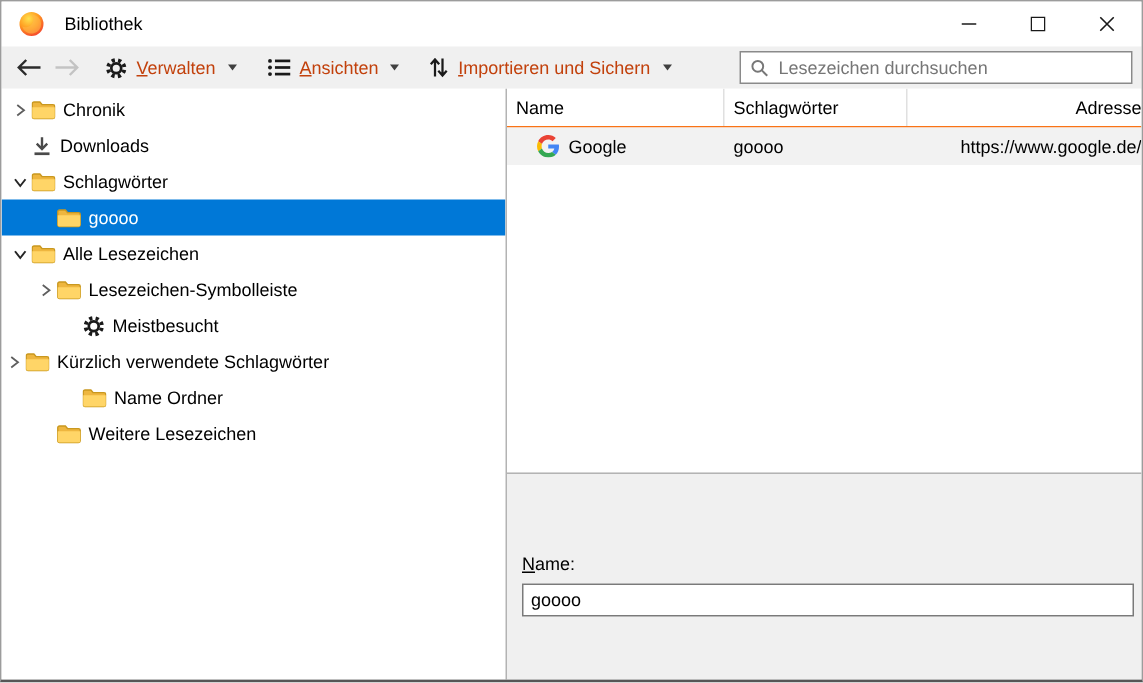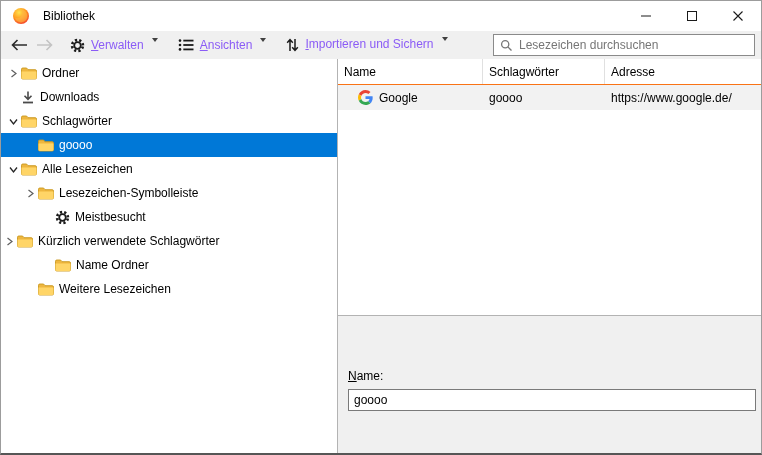--- a/index.html
+++ b/index.html
@@ -17,22 +17,22 @@
   .app-icon{ margin:0 13px 0 11px; display:flex; }
   .title{ font-size:12px; color:#000; }
   .win-controls{ margin-left:auto; display:flex; height:100%; }
   .win-btn{ width:46px; height:100%; display:flex; align-items:center; justify-content:center;
             background:transparent; border:none; cursor:default; }
 
   
   .toolbar{ flex:0 0 28px; background:#f0f0f0; display:flex; align-items:center;
             padding:0 6px; position:relative; }
   .nav-btn{ background:transparent; border:none; padding:2px 4px; display:flex; align-items:center; }
-  .menu-btn{ background:transparent; border:none; display:flex; gap:6px;
-             padding:3px 7px; font:inherit; color:#8b5cf6; margin-left:6px; }
+  .menu-btn{ background:transparent; border:none; display:flex; align-items:center; gap:6px;
+             padding:3px 7px; font:inherit; color:#c2410c; margin-left:6px; }
   .menu-btn .ic{ display:flex; }
   .caret{ width:0; height:0; border-left:3.5px solid transparent; border-right:3.5px solid transparent;
           border-top:4px solid #404040; margin-left:2px; }
   .search{ position:absolute; right:6px; top:3px; width:262px; height:22px;
            border:1px solid #8a8a8a; background:#fff; display:flex; align-items:center; padding:0 6px; }
   .search .ic{ display:flex; margin-right:6px; }
   .search input{ flex:1; border:none; outline:none; font:inherit; font-size:12px; color:#737373;
                  background:transparent; min-width:0; }
   .search input::placeholder{ color:#767676; opacity:1; }
 
@@ -49,21 +49,21 @@
   .tree-row .ic{ display:flex; margin-right:5px; }
   .tree-row .lbl{ padding-right:6px; }
 
   
   .list{ flex:1; background:#fff; overflow:hidden; display:flex; flex-direction:column; }
   .list-header{ display:flex; flex:0 0 26px; align-items:stretch; border-bottom:1px solid #f97316; }
   .hcell{ display:flex; align-items:center; padding-left:6px; }
   .hcell:not(:last-child){ border-right:1px solid #e0e0e0; }
   .col-0{ width:145px; flex:0 0 145px; }
   .col-1{ width:122px; flex:0 0 122px; }
-  .col-2{ flex:1; }
+  .col-2{ flex:1;justify-content:flex-end; }
   .list-row{ display:flex; height:25px; align-items:stretch; background:#f2f2f2; }
   .cell{ display:flex; align-items:center; padding-left:6px; overflow:hidden; white-space:nowrap; }
   .cell.name{ padding-left:20px; }
   .cell .ic{ display:flex; margin-right:6px; }
 
   
   .details{ flex:0 0 138px; background:#f0f0f0; border-top:1px solid #b3b3b3;
             padding:9px 5px 0 10px; }
   .details label{ display:inline-block; margin-bottom:6px; color:#000;margin-top:44px; }
   .details input{ display:block; width:100%; height:22px; border:1px solid #7a7a7a;
@@ -189,21 +189,21 @@
             <svg width="9" height="9" viewBox="0 0 9 9">
               <path d="M2.5 1 L7 4.5 L2.5 8" fill="none" stroke="#5f5f5f" stroke-width="1.2"></path>
             </svg>
           </span>
           <span class="ic">
             <svg width="16" height="13" viewBox="0 0 16 13">
               <path d="M0.5 2.2 C0.5 1.5 1 1 1.7 1 H5.6 L7 2.7 H14.3 C15 2.7 15.5 3.2 15.5 3.9 V10.8 C15.5 11.5 15 12 14.3 12 H1.7 C1 12 0.5 11.5 0.5 10.8 Z" fill="#eeb63f" stroke="#c9981f" stroke-width="0.9"></path>
               <path d="M0.5 4.5 H15.5 V10.8 C15.5 11.5 15 12 14.3 12 H1.7 C1 12 0.5 11.5 0.5 10.8 Z" fill="#ffd567"></path>
             </svg>
           </span>
-          <span class="lbl">Ordner</span>
+          <span class="lbl">Chronik</span>
         </div>
         <div class="tree-row" style="padding-left: 4px;">
           <span class="chev"></span>
           <span class="ic">
             <svg width="14" height="15" viewBox="0 0 14 15">
               <path d="M7 1.5 V9 M3.5 5.8 L7 9.4 L10.5 5.8" fill="none" stroke="#4a4a4a" stroke-width="1.6"></path>
               <rect x="2" y="11.6" width="10" height="1.8" fill="#4a4a4a"></rect>
             </svg>
           </span>
           <span class="lbl">Downloads</span>

